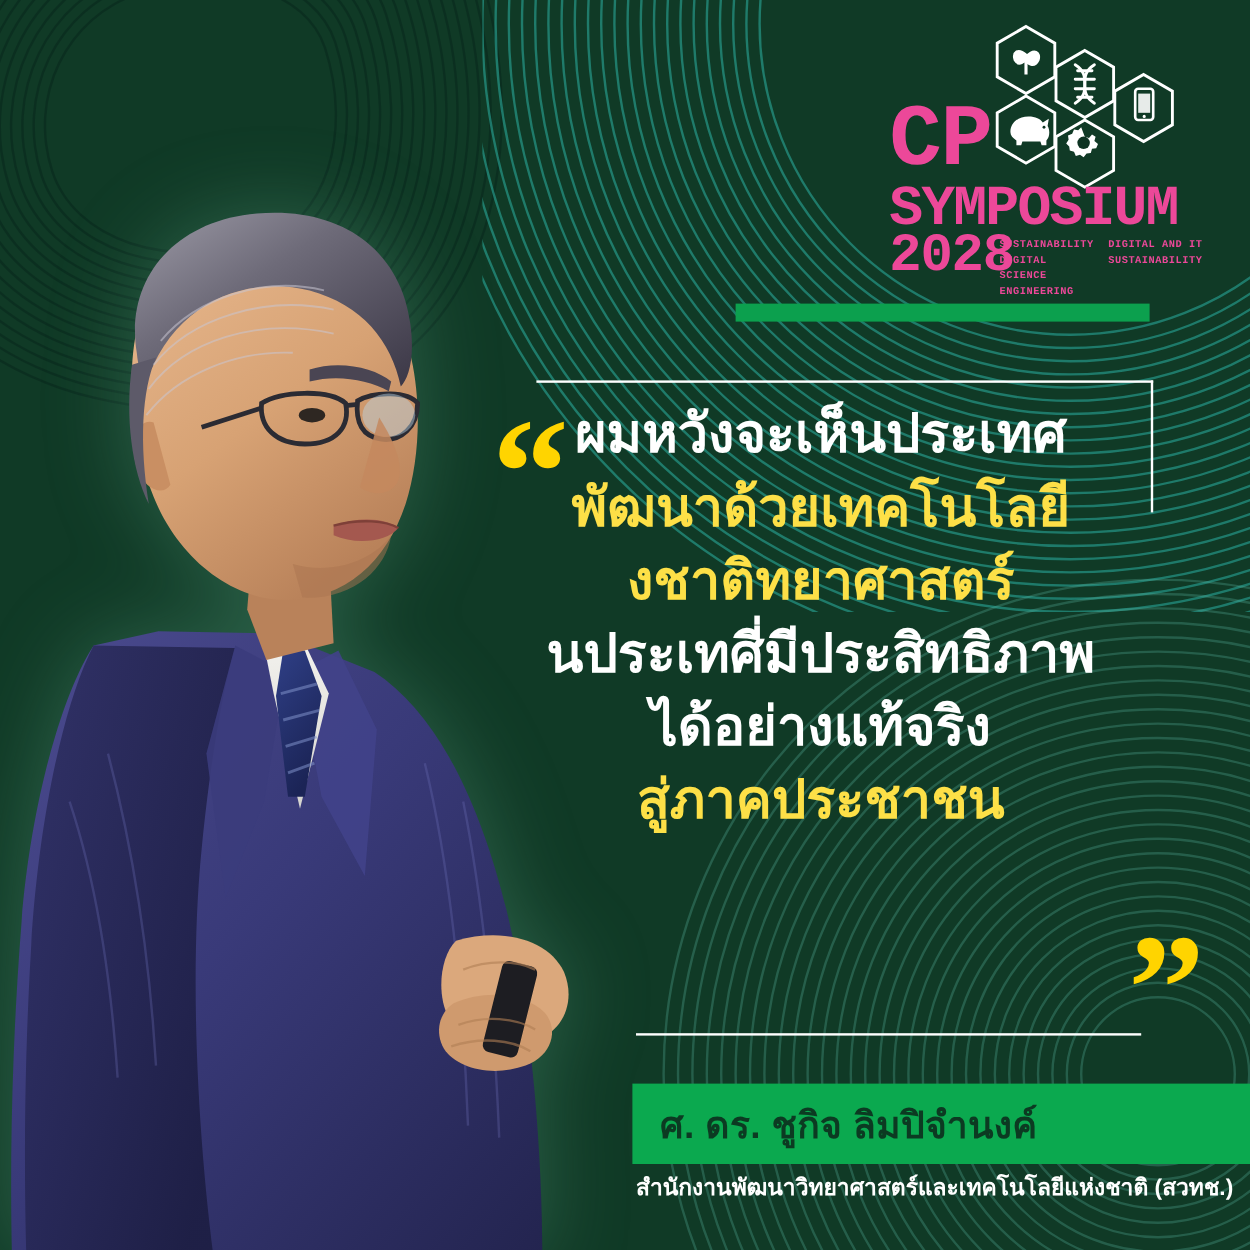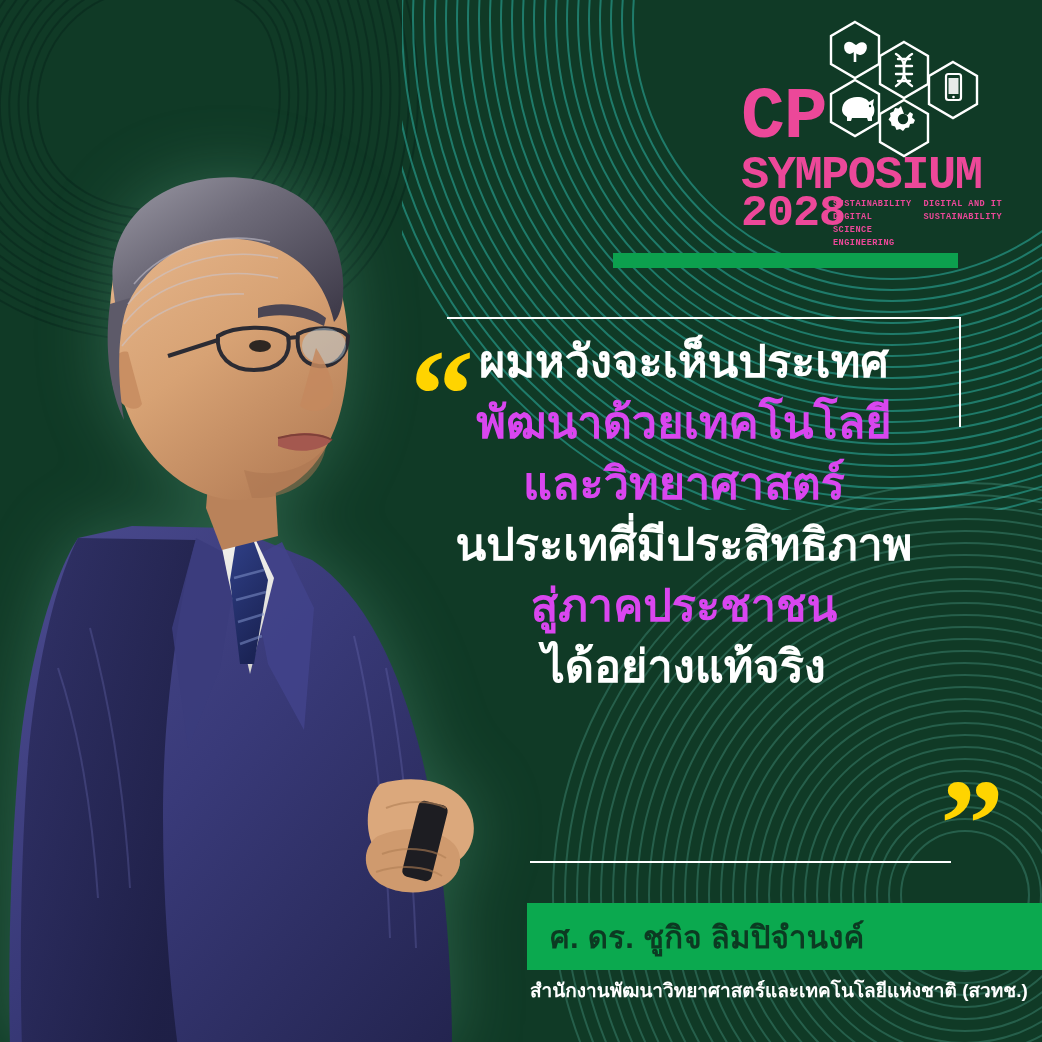--- a/index.html
+++ b/index.html
@@ -136,21 +136,21 @@
     text-align: center;
   }
   #quote .qline {
     font-size: 45px;
     font-weight: 700;
     line-height: 1.355;
     white-space: nowrap;
     letter-spacing: 0px;
   }
   #quote .qline.white { color: #ffffff; }
-  #quote .qline.green { color: #d946ef; }
+  #quote .qline.green { color: #fde047; }
 
   
   #namebar {
     position: absolute;
     left: 527px; top: 903px;
     width: 515px; height: 67px;
     background: #0ba94f;
     display: flex; align-items: center;
   }
   #namebar .name {
@@ -431,24 +431,24 @@
   <div class="frame-line" id="frame-top"></div>
   <div class="frame-line" id="frame-right"></div>
   <div class="frame-line" id="frame-bottom"></div>
 
   <div id="quote-open">“</div>
   <div id="quote-close">”</div>
 
   <div id="quote">
     <div class="qline white">ผมหวังจะเห็นประเทศ</div>
     <div class="qline green">พัฒนาด้วยเทคโนโลยี</div>
-    <div class="qline green">และวิทยาศาสตร์</div>
+    <div class="qline green">งชาติทยาศาสตร์</div>
     <div class="qline white">นประเทศี่มีประสิทธิภาพ</div>
+    <div class="qline white">ได้อย่างแท้จริง</div>
     <div class="qline green">สู่ภาคประชาชน</div>
-    <div class="qline white">ได้อย่างแท้จริง</div>
   </div>
 
   <div id="namebar">
     <div class="name">ศ. ดร. ชูกิจ  ลิมปิจำนงค์</div>
   </div>
 
   <div id="role">
     <div class="r2">สำนักงานพัฒนาวิทยาศาสตร์และเทคโนโลยีแห่งชาติ (สวทช.)</div>
   </div>
 

